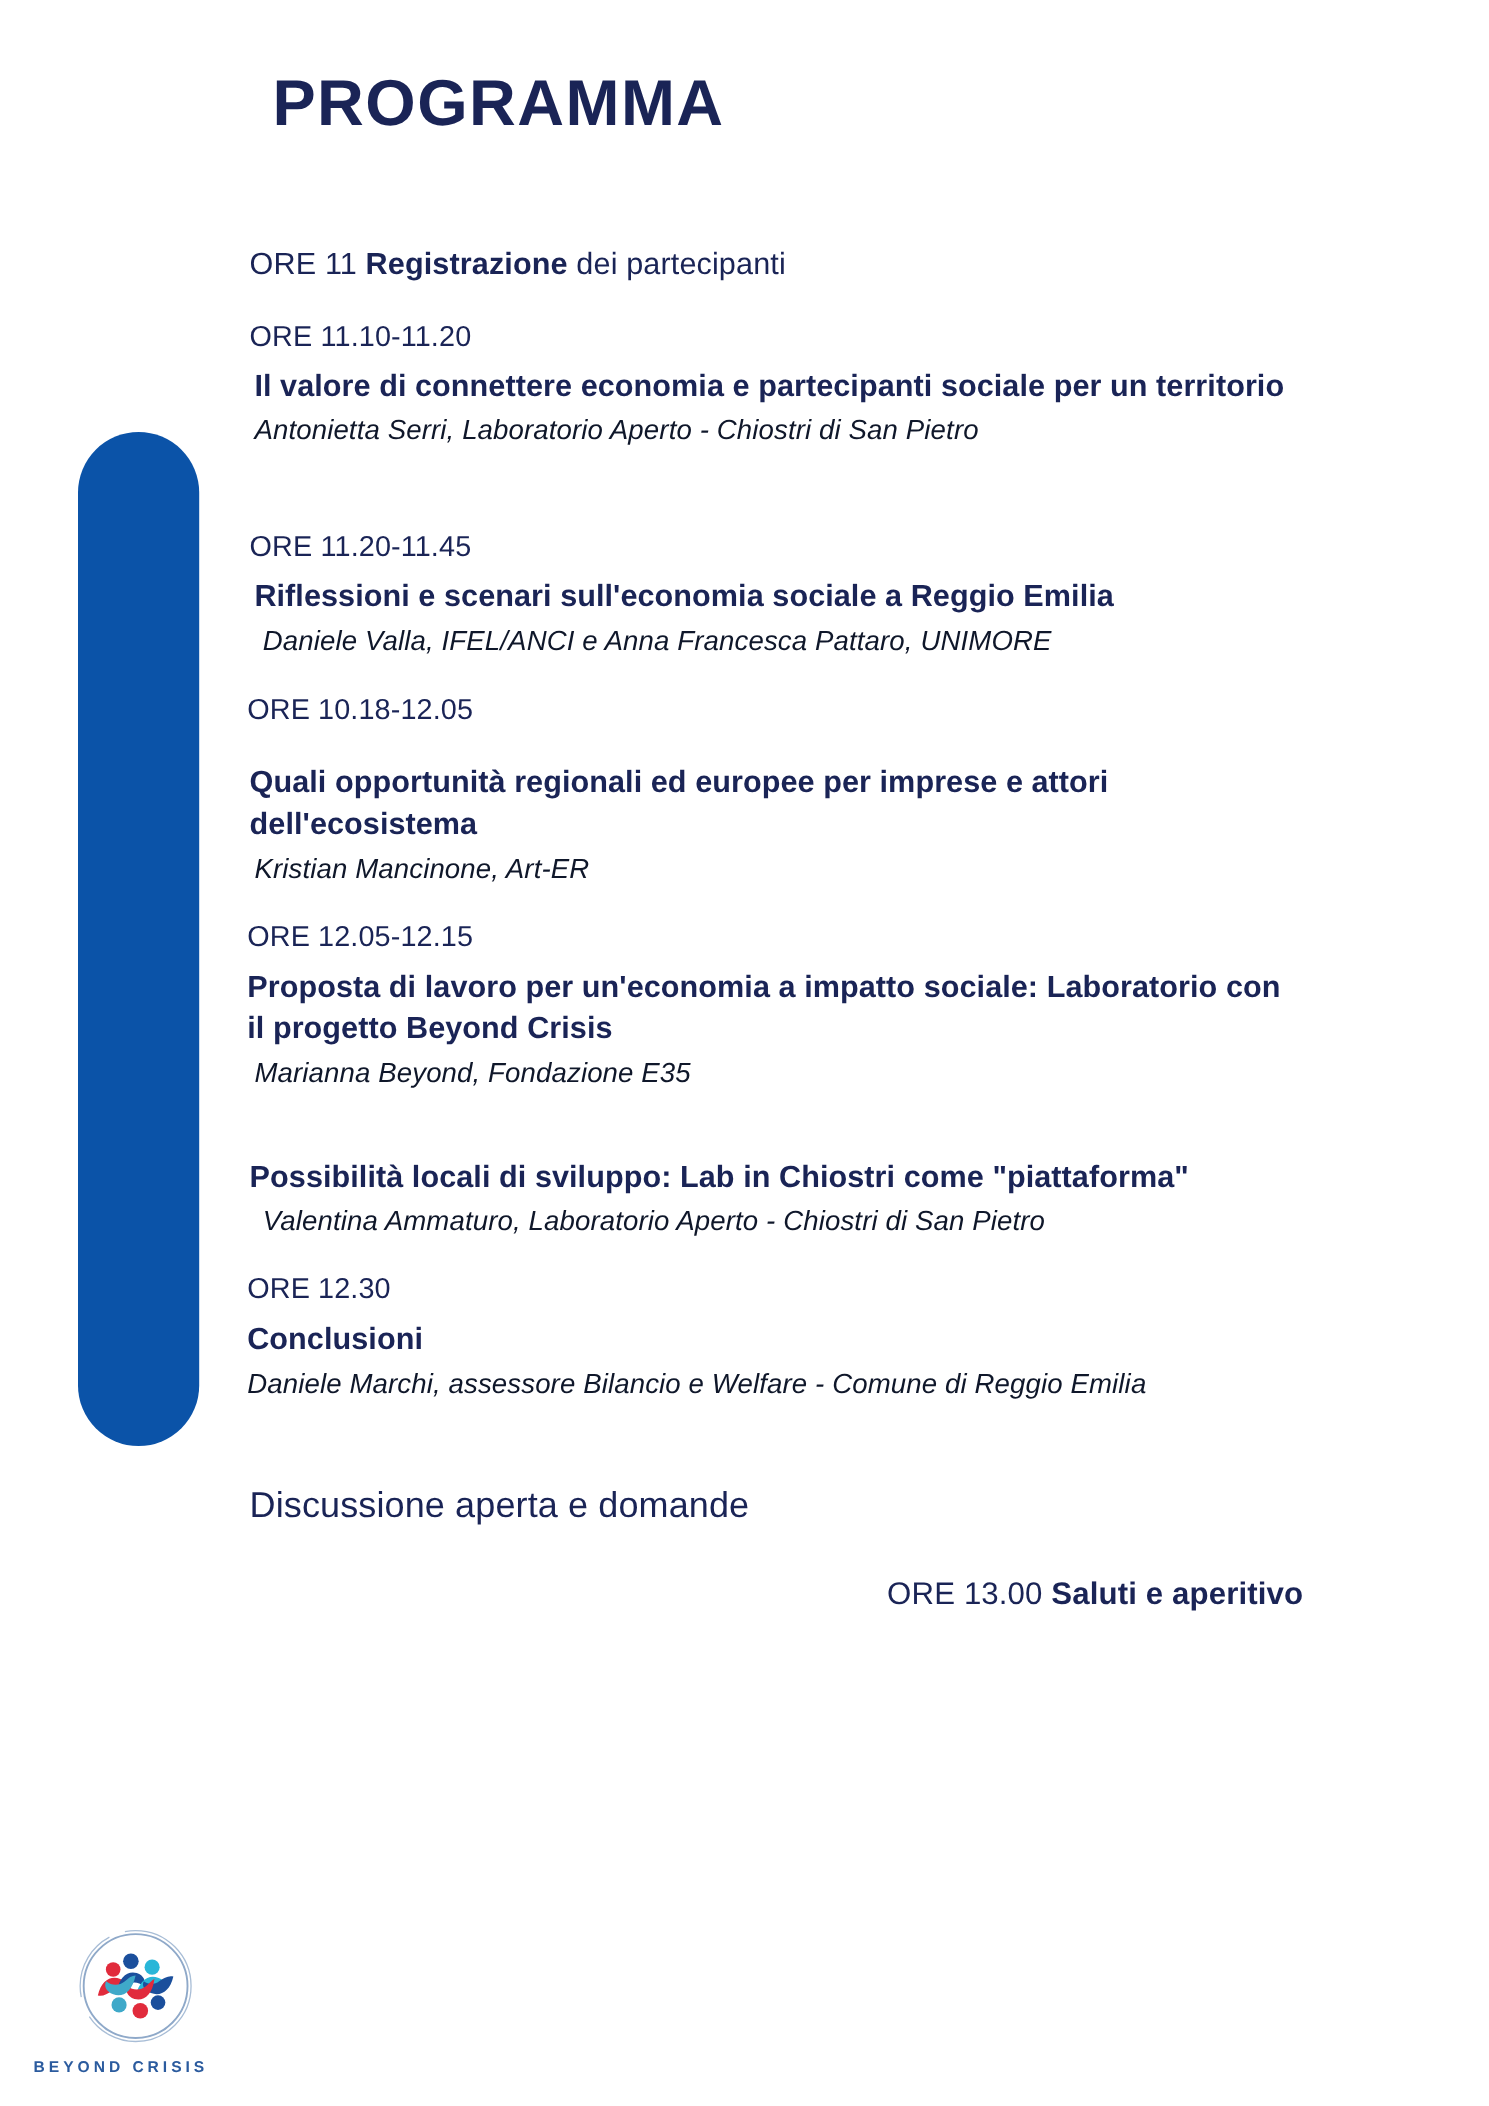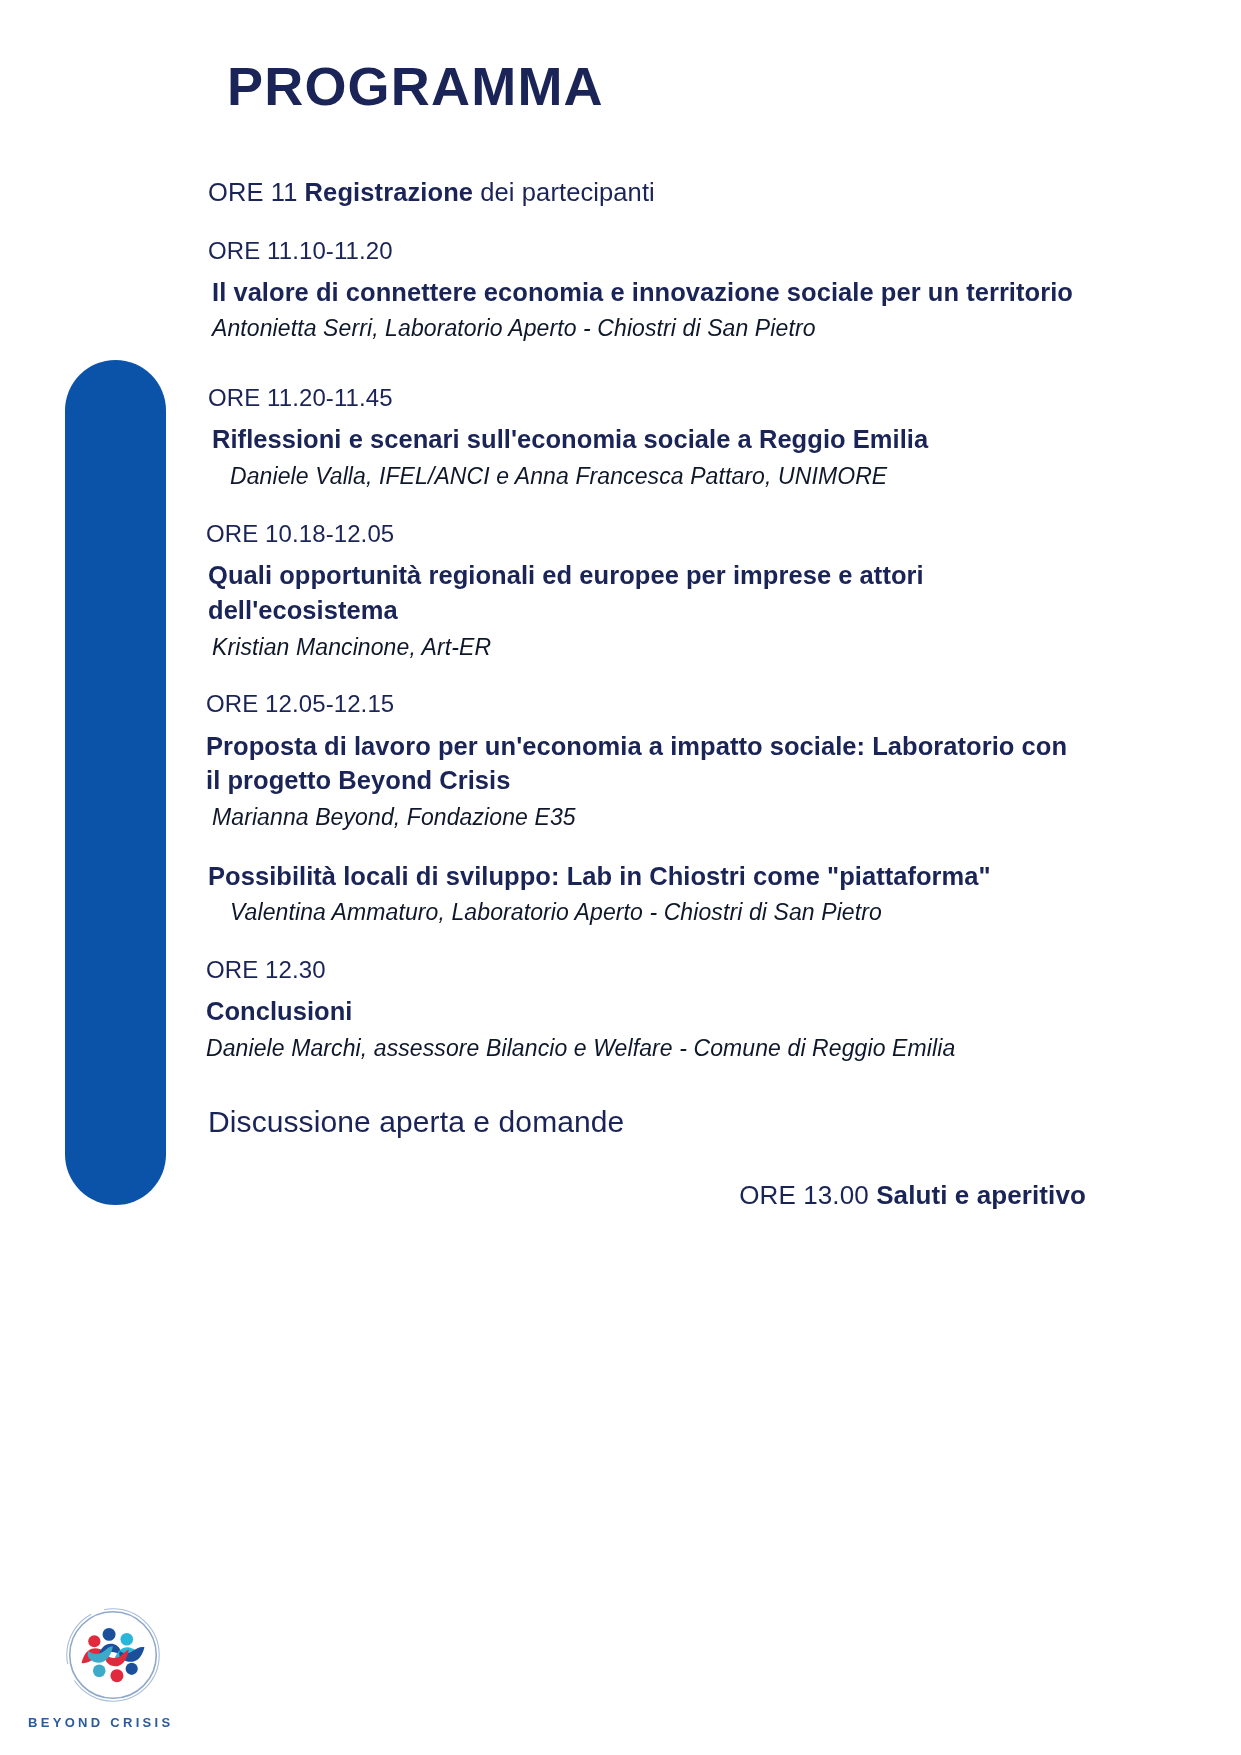--- a/index.html
+++ b/index.html
@@ -101,23 +101,23 @@
     font-size: 26px;
     color: #1A2456;
     line-height: 1.3;
     margin: 0;
     letter-spacing: 0.1px;
     text-align: right;
   }
   .closing-final .strongpart { font-weight: bold; }
 
   
-  .ind-1 { margin-left: 2px; }
+  .ind-1 { margin-left: 2px; margin-top: 28px; }
   .ind-2 { margin-left: 6px; }
-  .ind-3 { margin-left: 24px; }
+  .ind-3 { margin-left: 13px; }
 
   
   .logo-block {
     position: absolute;
     left: 28px;
     top: 1601px;
     width: 170px;
   }
   .logo-mark {
     width: 118px;
@@ -140,21 +140,21 @@
 <div class="accent-bar"></div>
 
 <div class="page-title">PROGRAMMA</div>
 
 <div class="program">
 
   <p class="ore-inline ind-1"><span>ORE 11 </span><span class="strongpart">Registrazione</span><span> dei partecipanti</span></p>
 
   <div class="entry">
     <p class="ore-time ind-1">ORE 11.10-11.20</p>
-    <p class="entry-title ind-2">Il valore di connettere economia e innovazione sociale per un territorio</p>
+    <p class="entry-title ind-2">Il valore di connettere economia e partecipanti sociale per un territorio</p>
     <p class="entry-speaker ind-2">Antonietta Serri, Laboratorio Aperto - Chiostri di San Pietro</p>
   </div>
 
   <div class="gap-lg"></div>
 
   <div class="entry">
     <p class="ore-time ind-1">ORE 11.20-11.45</p>
     <p class="entry-title ind-2">Riflessioni e scenari sull'economia sociale a Reggio Emilia</p>
     <p class="entry-speaker ind-3">Daniele Valla, IFEL/ANCI e Anna Francesca Pattaro, UNIMORE</p>
   </div>

